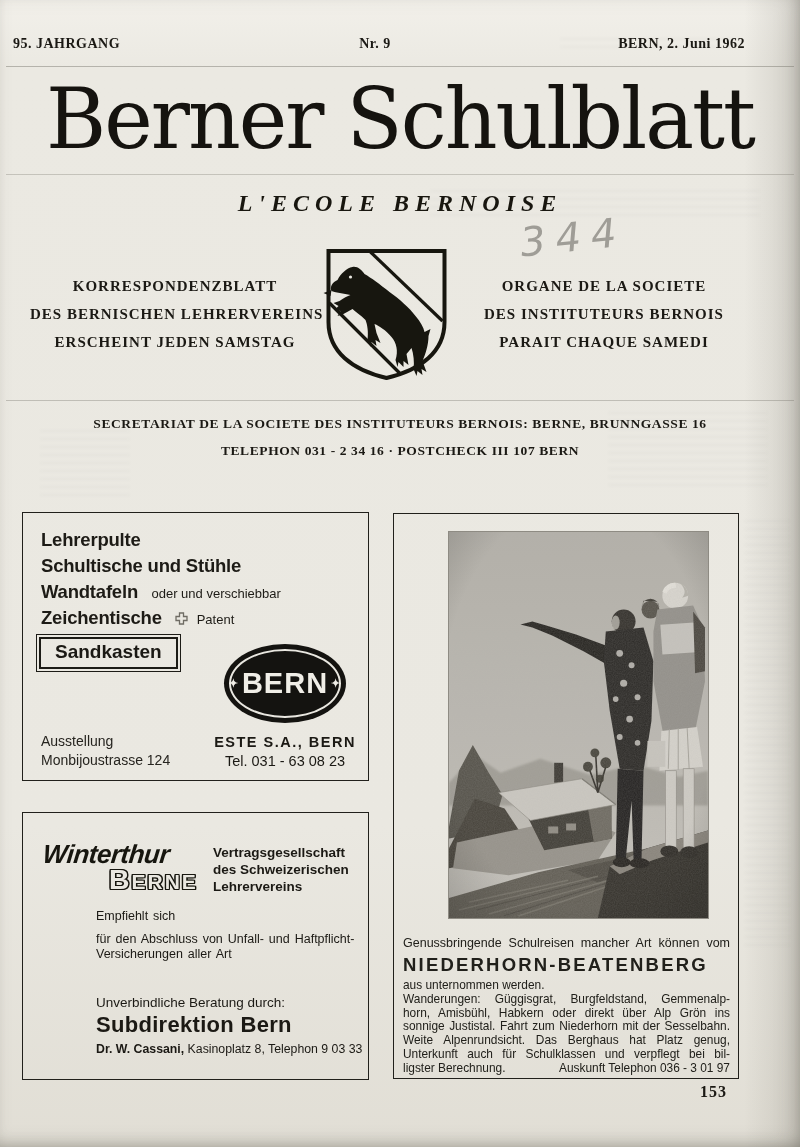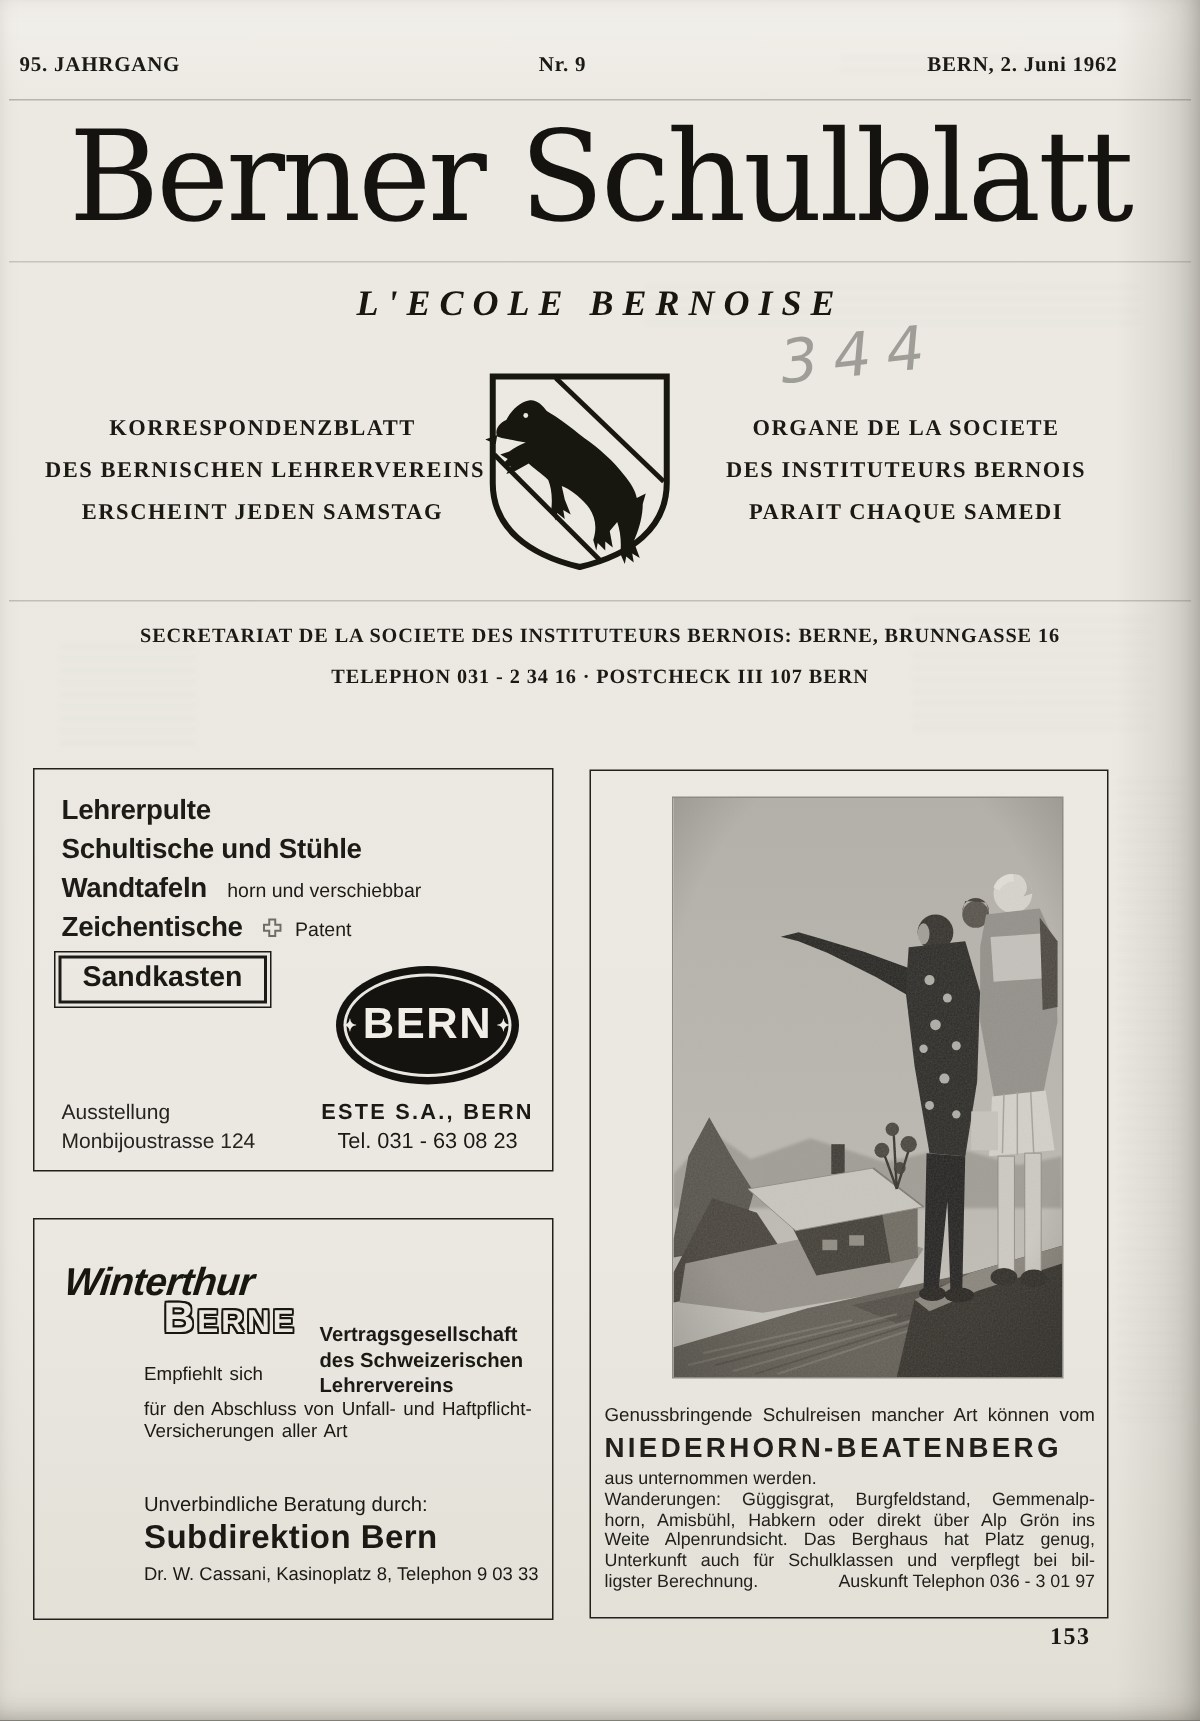--- a/index.html
+++ b/index.html
@@ -55,27 +55,27 @@
   .estename{font:700 14.5px "Liberation Sans",sans-serif;letter-spacing:1.5px;}
   .estetel{font:400 14.5px "Liberation Sans",sans-serif;margin-top:3px;}
   
   .wlogo{position:absolute;left:20px;top:24px;width:185px;height:62px;}
   .wscript{position:absolute;left:0;top:2px;font:italic 900 26px "Liberation Sans",sans-serif;
     transform:skewX(-6deg);letter-spacing:-.5px;color:#17160f;}
   .woutline{position:absolute;left:66px;top:26px;font:800 21px "Liberation Sans",sans-serif;letter-spacing:2px;
     color:#eae8e1;text-shadow:-1.2px -1.2px 0 #17160f,1.2px -1.2px 0 #17160f,-1.2px 1.2px 0 #17160f,
     1.2px 1.2px 0 #17160f,-1.2px 0 0 #17160f,1.2px 0 0 #17160f,0 -1.2px 0 #17160f,0 1.2px 0 #17160f;}
   .woutline::first-letter{font-size:135%;}
-  .wpartner{position:absolute;left:190px;top:31px;font:700 13.5px/17px "Liberation Sans",sans-serif;margin-top:37px;}
+  .wpartner{position:absolute;left:190px;top:31px;font:700 13.5px/17px "Liberation Sans",sans-serif;}
   .wpitch{position:absolute;left:73px;top:96px;width:268px;font:400 12.5px/15.5px "Liberation Sans",sans-serif;word-spacing:1.5px;}
   .wpitch .l1{margin-bottom:7px;}
   .wconsult{position:absolute;left:73px;top:182px;font:400 13.5px "Liberation Sans",sans-serif;}
   .woffice{position:absolute;left:73px;top:199px;font:800 22px "Liberation Sans",sans-serif;letter-spacing:.3px;}
   .wcontact{position:absolute;left:73px;top:229px;font:400 12.3px "Liberation Sans",sans-serif;white-space:nowrap;}
-  .wcontact b{font-weight:400;}
+  .wcontact b{font-weight:700;}
   
   .photo{position:absolute;left:54px;top:17px;width:261px;height:388px;border:1px solid #8e8b83;box-sizing:border-box;}
   .caption{position:absolute;left:9px;width:327px;color:#21201b;}
   .cintro{top:422px;font:400 12.5px "Liberation Sans",sans-serif;text-align:justify;text-align-last:justify;}
   .chead{top:440px;font:800 18.5px "Liberation Sans",sans-serif;letter-spacing:2.2px;white-space:nowrap;}
   .cbody{top:465px;font:400 11.9px/13.8px "Liberation Sans",sans-serif;}
   .cbody .just{text-align:justify;text-align-last:justify;}
   .closing{display:flex;justify-content:space-between;}
   .pageno{left:700px;top:1083px;font:700 16px "Liberation Serif",serif;letter-spacing:1px;}
 </style>
@@ -130,21 +130,21 @@
 
   <div class="adbox este">
     <div class="prod p1">
       <span class="pmain">Lehrerpulte</span>
     </div>
     <div class="prod p2">
       <span class="pmain">Schultische und Stühle</span>
     </div>
     <div class="prod p3">
       <span class="pmain">Wandtafeln</span>
-      <span class="pnote">horn und verschiebbar</span>
+      <span class="pnote">oder und verschiebbar</span>
     </div>
     <div class="prod p4">
       <span class="pmain">Zeichentische</span>
       <svg class="patenticon" width="13" height="13" viewBox="0 0 13 13">
         <path d="M4.5,1 h4 v3.5 h3.5 v4 h-3.5 v3.5 h-4 v-3.5 h-3.5 v-4 h3.5 z" fill="none" stroke="#6f6c64" stroke-width="1.3"></path>
       </svg>
       <span class="pnote" style="margin-left:2px">Patent</span>
     </div>
     <div class="sandbox">Sandkasten</div>
     <div class="oval">
@@ -262,20 +262,21 @@
         <circle cx="152" cy="248" r="4" fill="#3a372f" opacity=".9"></circle>
       <rect width="261" height="388" filter="url(#noise)"></rect>
       <rect width="261" height="388" fill="url(#vig)"></rect>
     </svg>
     <div class="caption abs cintro">Genussbringende Schulreisen mancher Art können vom</div>
     <div class="caption abs chead">NIEDERHORN-BEATENBERG</div>
     <div class="caption abs cbody">
       <div>aus unternommen werden.</div>
       <div class="just">Wanderungen: Güggisgrat, Burgfeldstand, Gemmenalp-</div>
       <div class="just">horn, Amisbühl, Habkern oder direkt über Alp Grön ins</div>
+      <div class="just">sonnige Justistal. Fahrt zum Niederhorn mit der Sesselbahn.</div>
       <div class="just">Weite Alpenrundsicht. Das Berghaus hat Platz genug,</div>
       <div class="just">Unterkunft auch für Schulklassen und verpflegt bei bil-</div>
       <div class="closing">
         <span>ligster Berechnung.</span>
         <span>Auskunft Telephon 036 - 3 01 97</span>
       </div>
     </div>
   </div>
 
   <div class="abs pageno">153</div>

